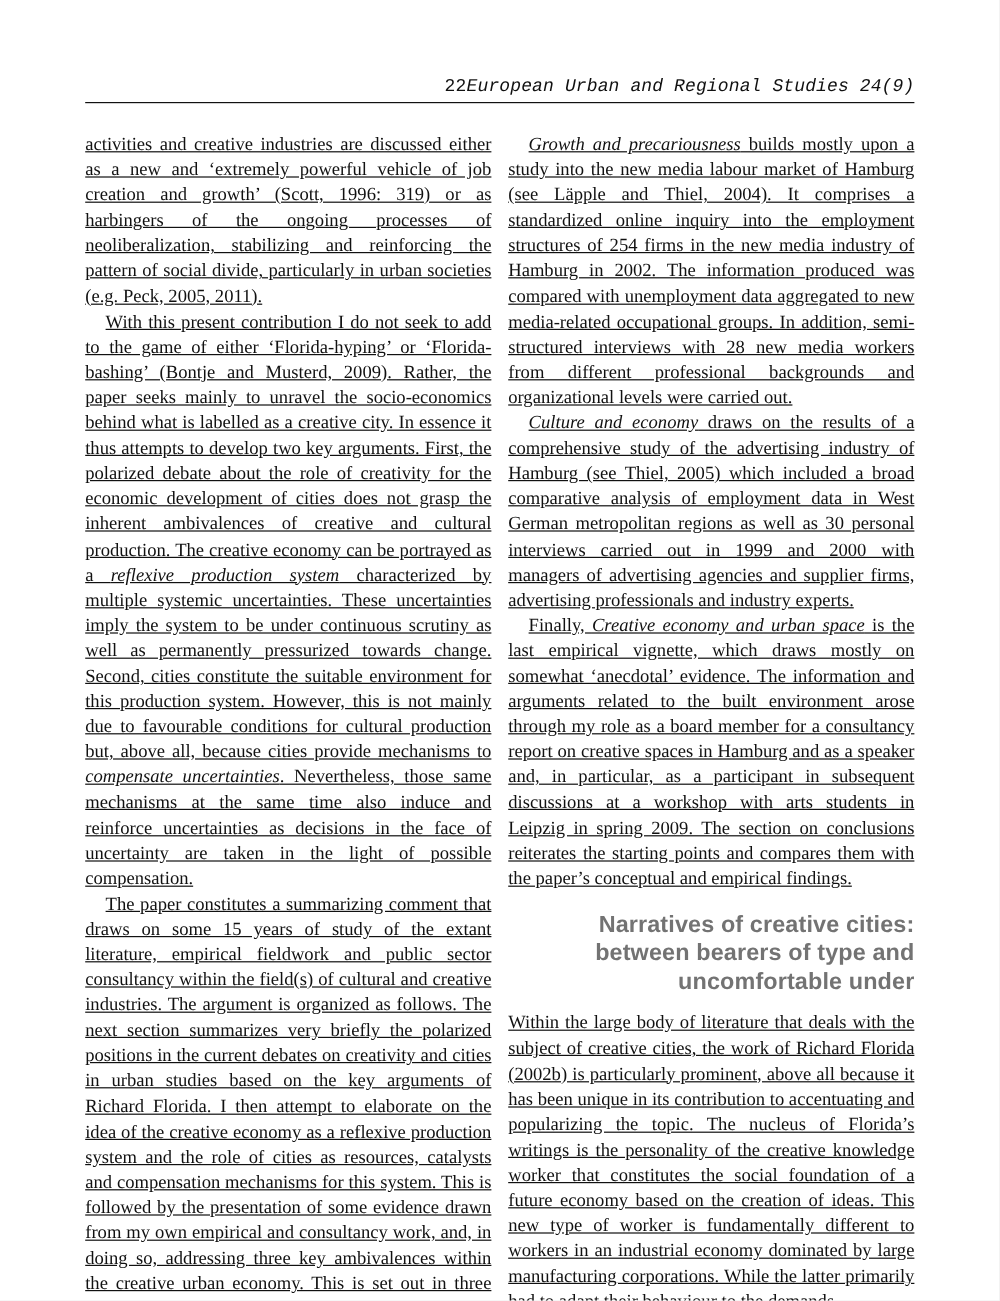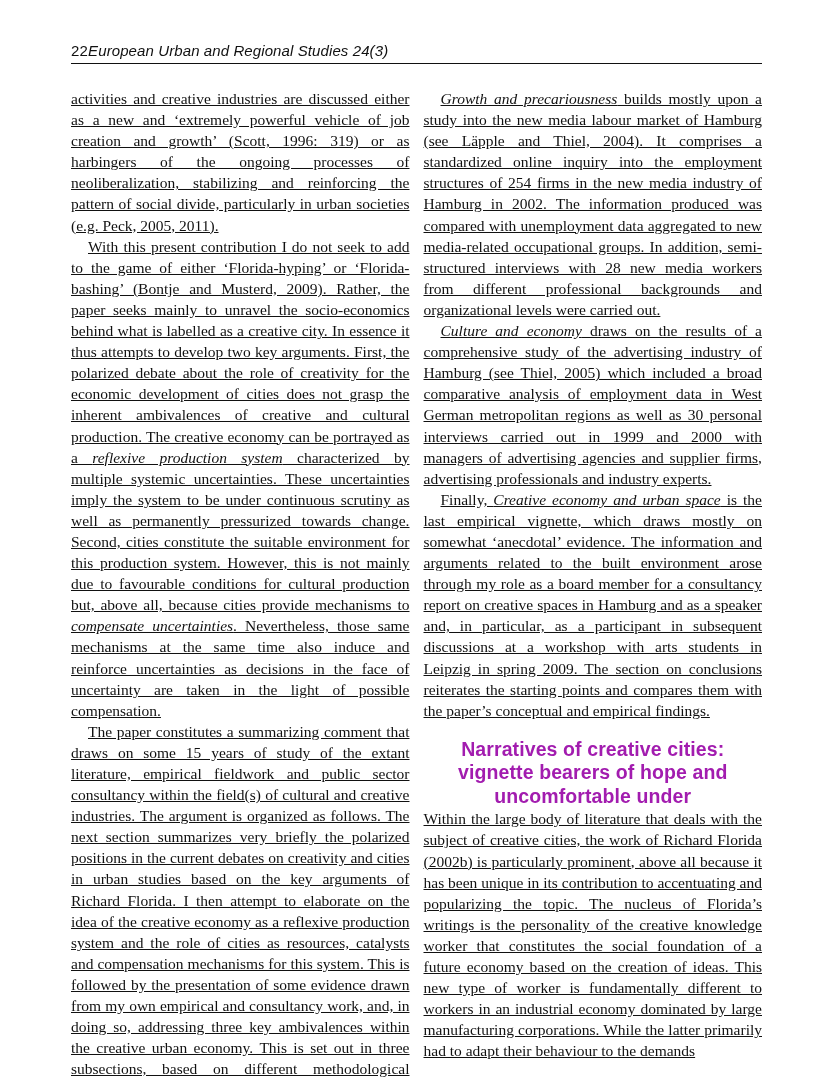--- a/index.html
+++ b/index.html
@@ -13,26 +13,26 @@
     color: #111111;
   }
   .content {
     position: absolute;
     left: 71px;
     right: 71px;
     top: 0;
   }
   .running-head {
     display: flex;
-    justify-content: flex-start;
+    justify-content: flex-end;
     align-items: flex-end;
-    padding-top: 42px;
+    padding-top: 64px;
     padding-bottom: 4px;
     border-bottom: 1.5px solid #111111;
-    font-family: Liberation Sans, sans-serif;
+    font-family: Liberation Mono, monospace;
     font-size: 15px;
   }
   .page-number {
     font-style: normal;
     letter-spacing: 0.2px;
   }
   .journal-title {
     font-style: italic;
     letter-spacing: 0.1px;
   }
@@ -47,52 +47,53 @@
   }
   .col { flex: 1 1 0; min-width: 0; }
   .col p.para { text-indent: 0; text-decoration: underline; }
   .col p.para.indent { text-indent: 17px; }
   .col p.para i { font-style: italic; }
   .section-heading {
     font-family: "Liberation Sans", sans-serif;
     font-weight: bold;
     font-size: 19.5px;
     line-height: 23.5px;
-    text-align: center;
+    text-align: right;
     letter-spacing: 0.1px;
     margin-top: 17px;
-    color: #a21caf;
+    margin-bottom: 12px;
+    color: #737373;
   }
 </style>
 </head>
 <body>
 
 <div class="page">
   <div class="content">
 
     <div class="running-head">
       <span class="page-number">22</span>
-      <span class="journal-title">European Urban and Regional Studies 24(3)</span>
+      <span class="journal-title">European Urban and Regional Studies 24(9)</span>
     </div>
 
     <div class="columns">
       <div class="col">
           <p class="para"><span>activities and creative industries are discussed either as a new and ‘extremely powerful vehicle of job creation and growth’ (Scott, 1996: 319) or as harbingers of the ongoing processes of neoliberalization, stabilizing and reinforcing the pattern of social divide, particularly in urban societies (e.g. Peck, 2005, 2011).</span></p>
           <p class="para indent"><span>With this present contribution I do not seek to add to the game of either ‘Florida-hyping’ or ‘Florida-bashing’ (Bontje and Musterd, 2009). Rather, the paper seeks mainly to unravel the socio-economics behind what is labelled as a creative city. In essence it thus attempts to develop two key arguments. First, the polarized debate about the role of creativity for the economic development of cities does not grasp the inherent ambivalences of creative and cultural production. The creative economy can be portrayed as a </span><i>reflexive production system</i><span> characterized by multiple systemic uncertainties. These uncertainties imply the system to be under continuous scrutiny as well as permanently pressurized towards change. Second, cities constitute the suitable environment for this production system. However, this is not mainly due to favourable conditions for cultural production but, above all, because cities provide mechanisms to </span><i>compensate uncertainties</i><span>. Nevertheless, those same mechanisms at the same time also induce and reinforce uncertainties as decisions in the face of uncertainty are taken in the light of possible compensation.</span></p>
           <p class="para indent"><span>The paper constitutes a summarizing comment that draws on some 15 years of study of the extant literature, empirical fieldwork and public sector consultancy within the field(s) of cultural and creative industries. The argument is organized as follows. The next section summarizes very briefly the polarized positions in the current debates on creativity and cities in urban studies based on the key arguments of Richard Florida. I then attempt to elaborate on the idea of the creative economy as a reflexive production system and the role of cities as resources, catalysts and compensation mechanisms for this system. This is followed by the presentation of some evidence drawn from my own empirical and consultancy work, and, in doing so, addressing three key ambivalences within the creative urban economy. This is set out in three subsections, based on different methodological approaches: </span></p>
         </div>
       <div class="col">
         <div>
             <p class="para indent"><i>Growth and precariousness</i><span> builds mostly upon a study into the new media labour market of Hamburg (see Läpple and Thiel, 2004). It comprises a standardized online inquiry into the employment structures of 254 firms in the new media industry of Hamburg in 2002. The information produced was compared with unemployment data aggregated to new media-related occupational groups. In addition, semi-structured interviews with 28 new media workers from different professional backgrounds and organizational levels were carried out.</span></p>
             <p class="para indent"><i>Culture and economy</i><span> draws on the results of a comprehensive study of the advertising industry of Hamburg (see Thiel, 2005) which included a broad comparative analysis of employment data in West German metropolitan regions as well as 30 personal interviews carried out in 1999 and 2000 with managers of advertising agencies and supplier firms, advertising professionals and industry experts.</span></p>
             <p class="para indent"><span>Finally, </span><i>Creative economy and urban space</i><span> is the last empirical vignette, which draws mostly on somewhat ‘anecdotal’ evidence. The information and arguments related to the built environment arose through my role as a board member for a consultancy report on creative spaces in Hamburg and as a speaker and, in particular, as a participant in subsequent discussions at a workshop with arts students in Leipzig in spring 2009. The section on conclusions reiterates the starting points and compares them with the paper’s conceptual and empirical findings.</span></p>
           </div>
         <h2 class="section-heading">
             <div>Narratives of creative cities:</div>
-            <div>vignette bearers of hope and</div>
+            <div>between bearers of type and</div>
             <div>uncomfortable under</div>
           </h2>
         <div>
             <p class="para"><span>Within the large body of literature that deals with the subject of creative cities, the work of Richard Florida (2002b) is particularly prominent, above all because it has been unique in its contribution to accentuating and popularizing the topic. The nucleus of Florida’s writings is the personality of the creative knowledge worker that constitutes the social foundation of a future economy based on the creation of ideas. This new type of worker is fundamentally different to workers in an industrial economy dominated by large manufacturing corporations. While the latter primarily had to adapt their behaviour to the demands</span></p>
           </div>
       </div>
     </div>
 
   </div>
 </div>

